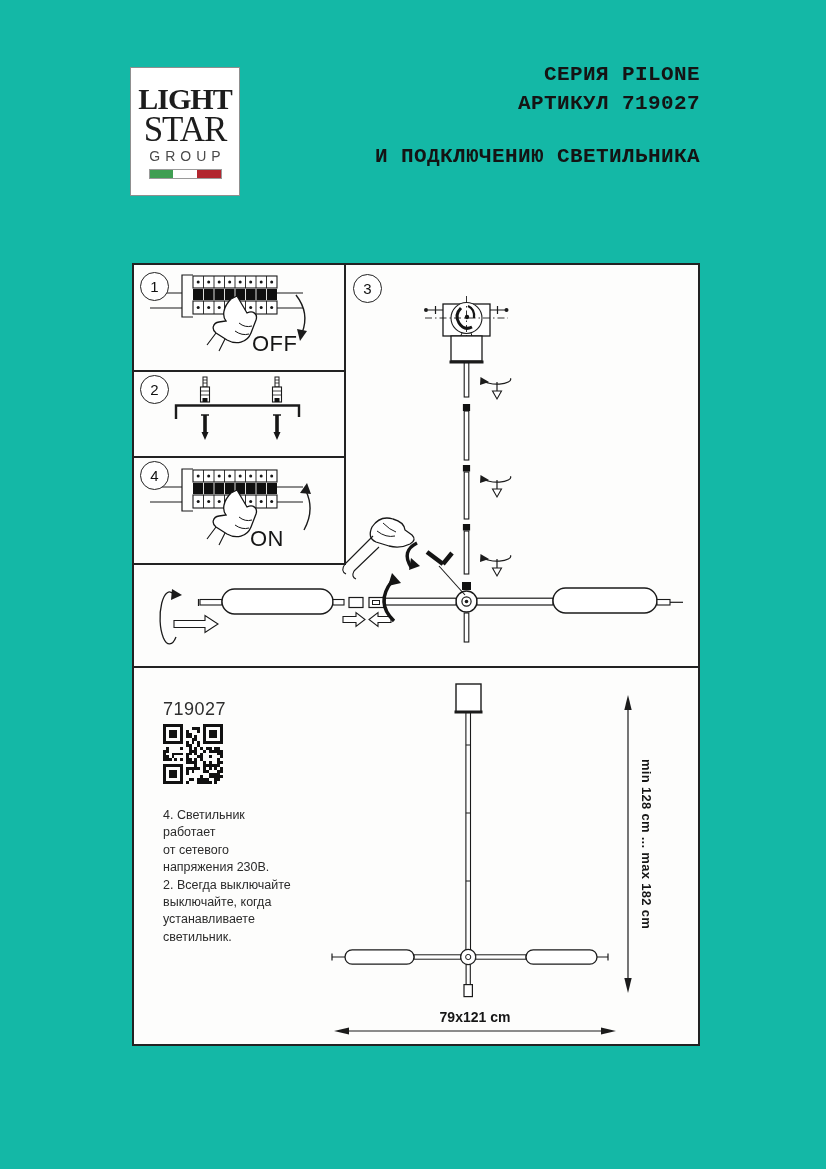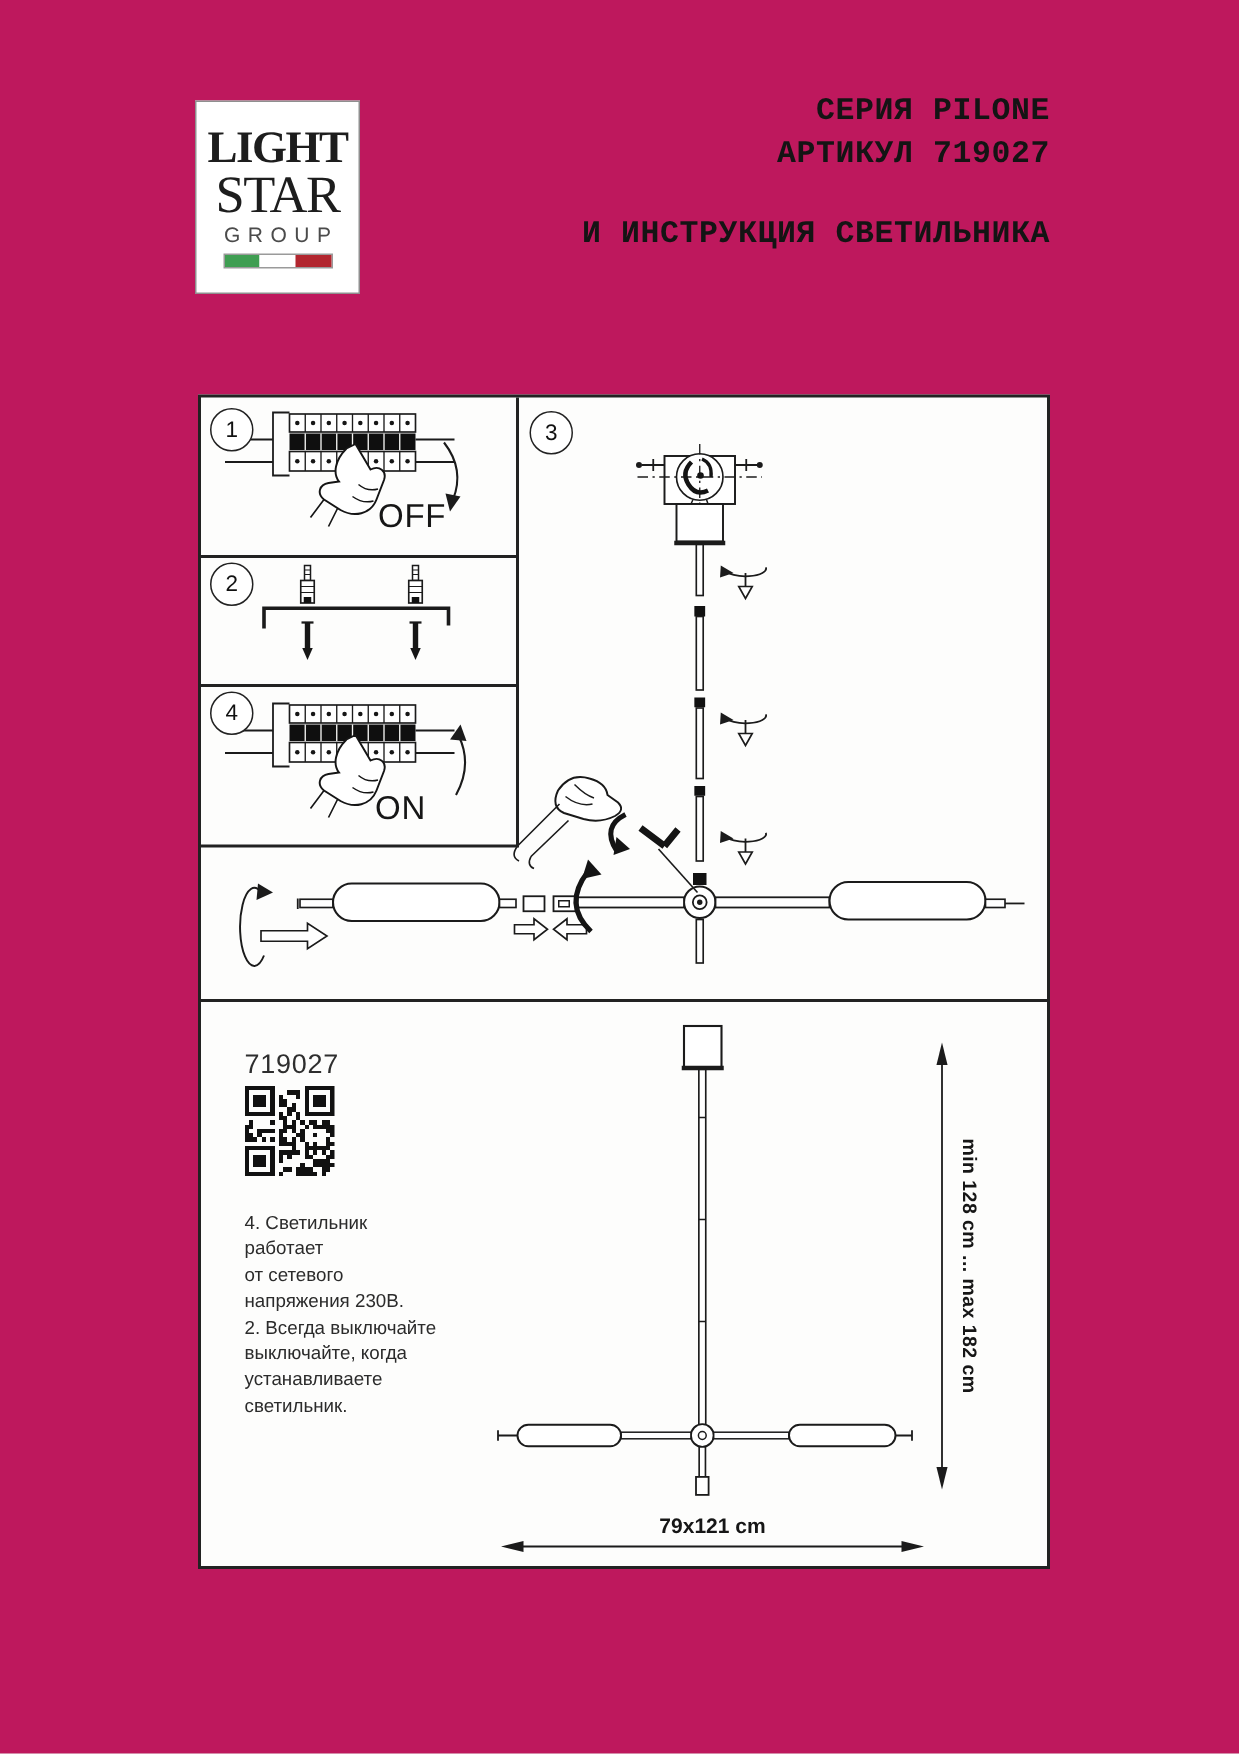--- a/index.html
+++ b/index.html
@@ -1,16 +1,16 @@
 <!DOCTYPE html>
 <html><head>
 <meta charset="utf-8">
 <style>
   html,body{margin:0;padding:0;background:#e8e8e8;}
-  .page{position:relative;width:826px;height:1169px;background:#be185d;overflow:hidden;
+  .page{position:relative;width:826px;height:1169px;background:#14b8a6;overflow:hidden;
         font-family:"Liberation Sans","DejaVu Sans",sans-serif;color:#161616;}
   
   .logo-box{position:absolute;left:130px;top:67px;width:108px;height:127px;background:#fff;
             border:1px solid #8f8f8f;display:flex;flex-direction:column;align-items:center;justify-content:center;}
   .logo-light{font-family:"Liberation Serif","DejaVu Serif",serif;font-weight:bold;font-size:30px;line-height:28px;color:#1d1d1d;letter-spacing:-1px;}
   .logo-star{font-family:"Liberation Serif","DejaVu Serif",serif;font-weight:normal;font-size:35px;line-height:33px;color:#1d1d1d;letter-spacing:-1px;}
   .logo-group{font-size:14px;line-height:16px;letter-spacing:5px;color:#4b4b4b;margin-top:2px;padding-left:5px;text-align:right;}
   .logo-flag{width:71px;height:8px;margin-top:5px;border:1px solid #9a9a9a;display:flex;}
   .logo-flag span{flex:1;height:100%;}
   .fg{background:#3f9e52;} .fw{background:#ffffff;} .fr{background:#b2262f;}
@@ -97,21 +97,21 @@
         <span class="fg"></span>
         <span class="fw"></span>
         <span class="fr"></span>
       </div>
   </div>
 
   <div class="header">
     <div class="h-line">СЕРИЯ PILONE</div>
     <div class="h-line">АРТИКУЛ 719027</div>
     <div class="h-gap"></div>
-    <div class="h-line">И ИНСТРУКЦИЯ СВЕТИЛЬНИКА</div>
+    <div class="h-line">И ПОДКЛЮЧЕНИЮ СВЕТИЛЬНИКА</div>
   </div>
 
   <div class="frame">
 
     <svg width="564" height="401" viewBox="0 0 564 401">
       <g stroke="#1b1b1b" fill="none" stroke-width="1.2">
 
         <g>
           <rect x="309" y="39" width="47" height="32" fill="#fff" stroke-width="1.3"></rect>
           <circle cx="332.5" cy="53" r="15.5" fill="#fff" stroke-width="1.1"></circle>

